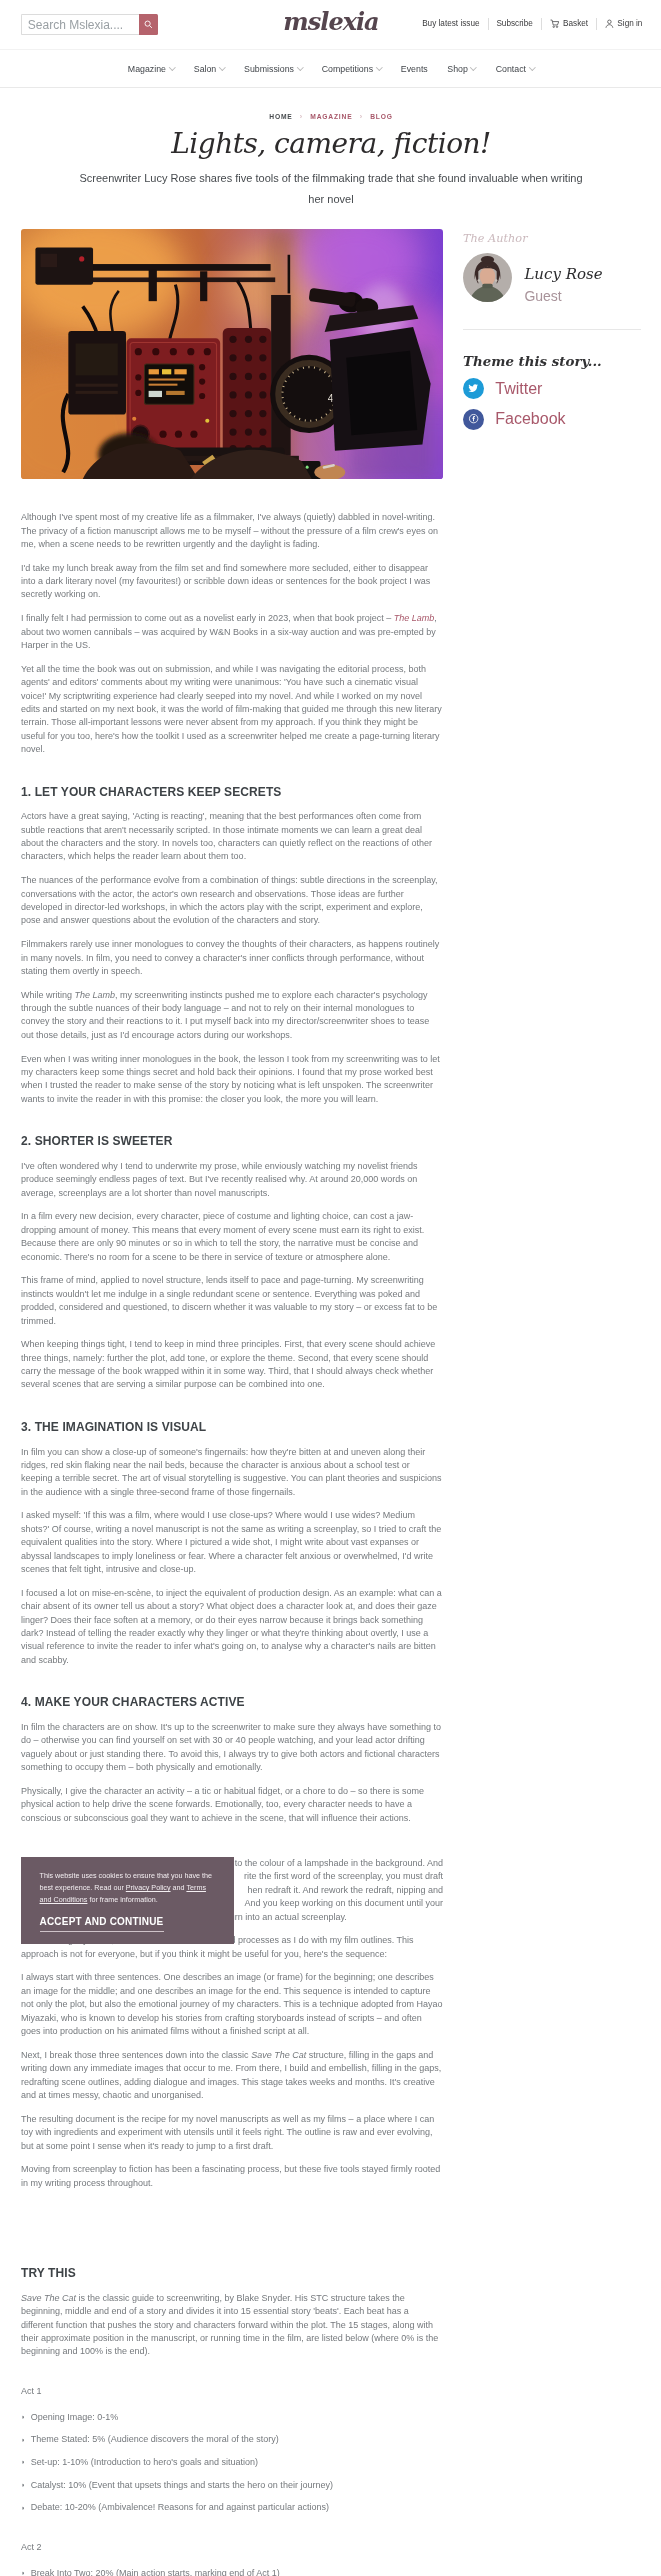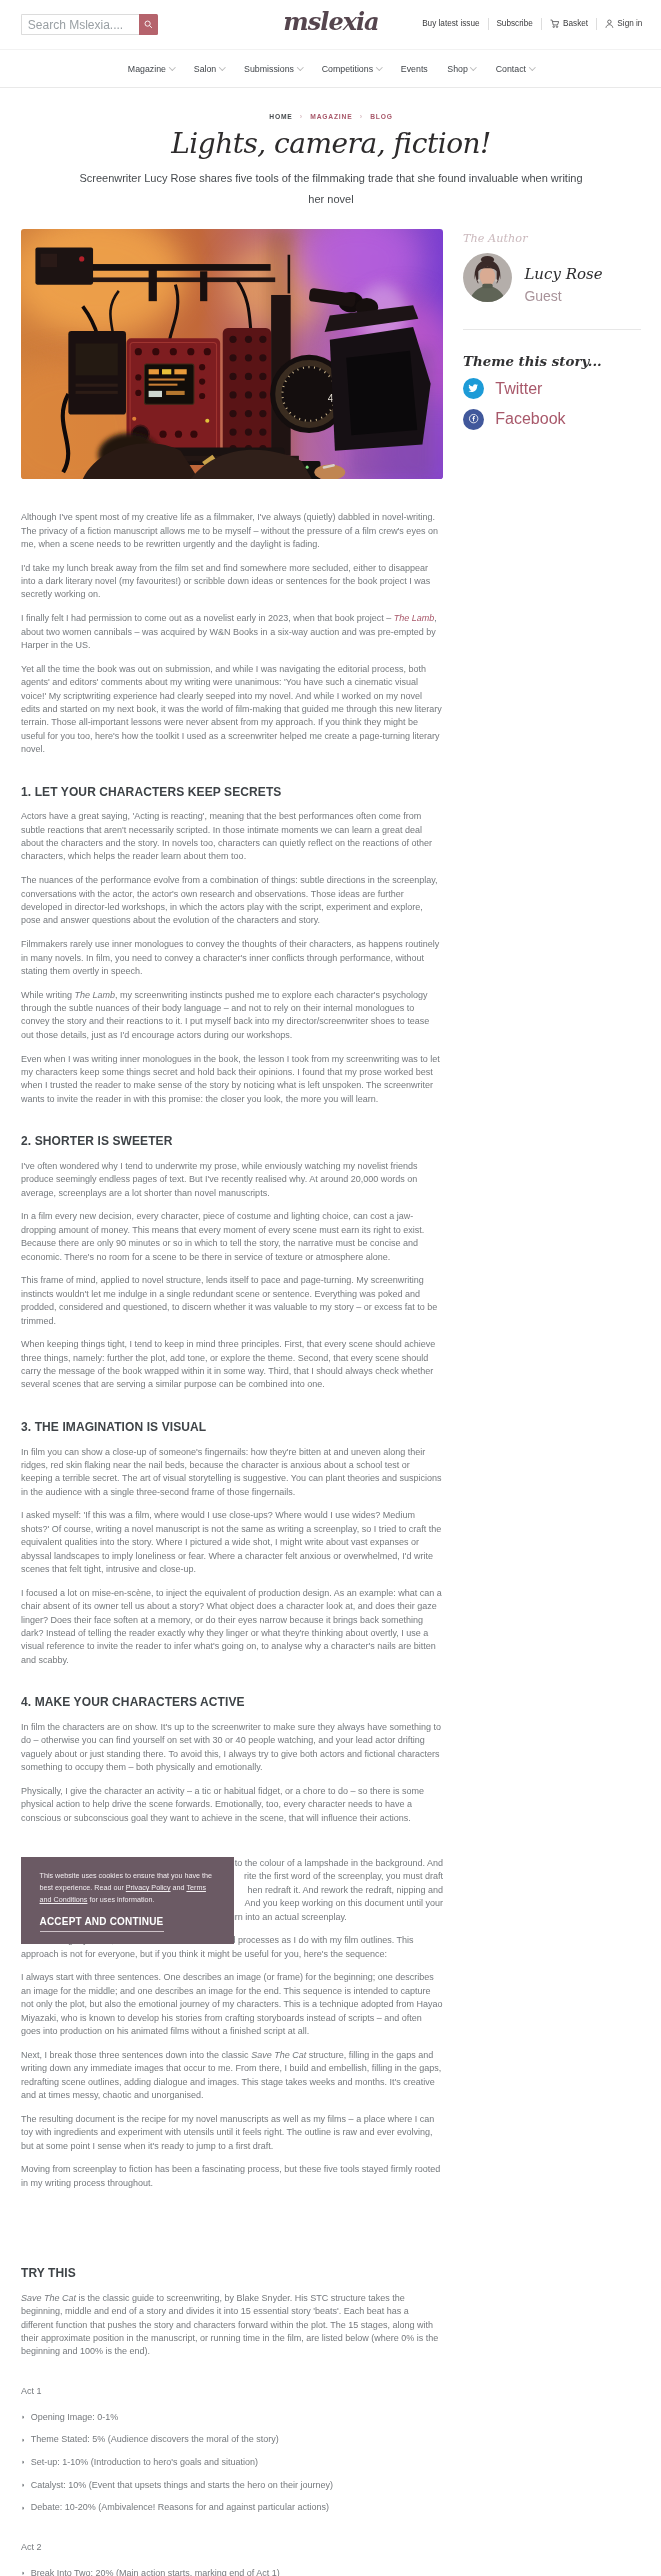--- a/index.html
+++ b/index.html
@@ -342,21 +342,21 @@
       <p>In film you can show a close-up of someone's fingernails: how they're bitten at and uneven along their ridges, red skin flaking near the nail beds, because the character is anxious about a school test or keeping a terrible secret. The art of visual storytelling is suggestive. You can plant theories and suspicions in the audience with a single three-second frame of those fingernails.</p>
       <p>I asked myself: 'If this was a film, where would I use close-ups? Where would I use wides? Medium shots?' Of course, writing a novel manuscript is not the same as writing a screenplay, so I tried to craft the equivalent qualities into the story. Where I pictured a wide shot, I might write about vast expanses or abyssal landscapes to imply loneliness or fear. Where a character felt anxious or overwhelmed, I'd write scenes that felt tight, intrusive and close-up.</p>
       <p>I focused a lot on mise-en-scène, to inject the equivalent of production design. As an example: what can a chair absent of its owner tell us about a story? What object does a character look at, and does their gaze linger? Does their face soften at a memory, or do their eyes narrow because it brings back something dark? Instead of telling the reader exactly why they linger or what they're thinking about overtly, I use a visual reference to invite the reader to infer what's going on, to analyse why a character's nails are bitten and scabby.</p>
 
       <h2 class="section-h">4. MAKE YOUR CHARACTERS ACTIVE</h2>
       <p>In film the characters are on show. It's up to the screenwriter to make sure they always have something to do – otherwise you can find yourself on set with 30 or 40 people watching, and your lead actor drifting vaguely about or just standing there. To avoid this, I always try to give both actors and fictional characters something to occupy them – both physically and emotionally.</p>
       <p>Physically, I give the character an activity – a tic or habitual fidget, or a chore to do – so there is some physical action to help drive the scene forwards. Emotionally, too, every character needs to have a conscious or subconscious goal they want to achieve in the scene, that will influence their actions.</p>
 
       <div class="obscured">
         <div class="cookie">
-          <span>This website uses cookies to ensure that you have the best experience. Read our </span><a>Privacy Policy</a><span> and </span><a>Terms and Conditions</a><span> for uses information.</span>
+          <span>This website uses cookies to ensure that you have the best experience. Read our </span><a>Privacy Policy</a><span> and </span><a>Terms and Conditions</a><span> for frame information.</span>
           <br>
           <button class="cookie-btn">ACCEPT AND CONTINUE</button>
         </div>
         <div class="fragments">
           <div>to the colour of a lampshade in the background. And</div>
           <div>rite the first word of the screenplay, you must draft</div>
           <div>hen redraft it. And rework the redraft, nipping and</div>
           <div>And you keep working on this document until your</div>
         </div>
         <p class="frag-tail">producer or commissioner feels it's good enough to turn into an actual screenplay.</p>

